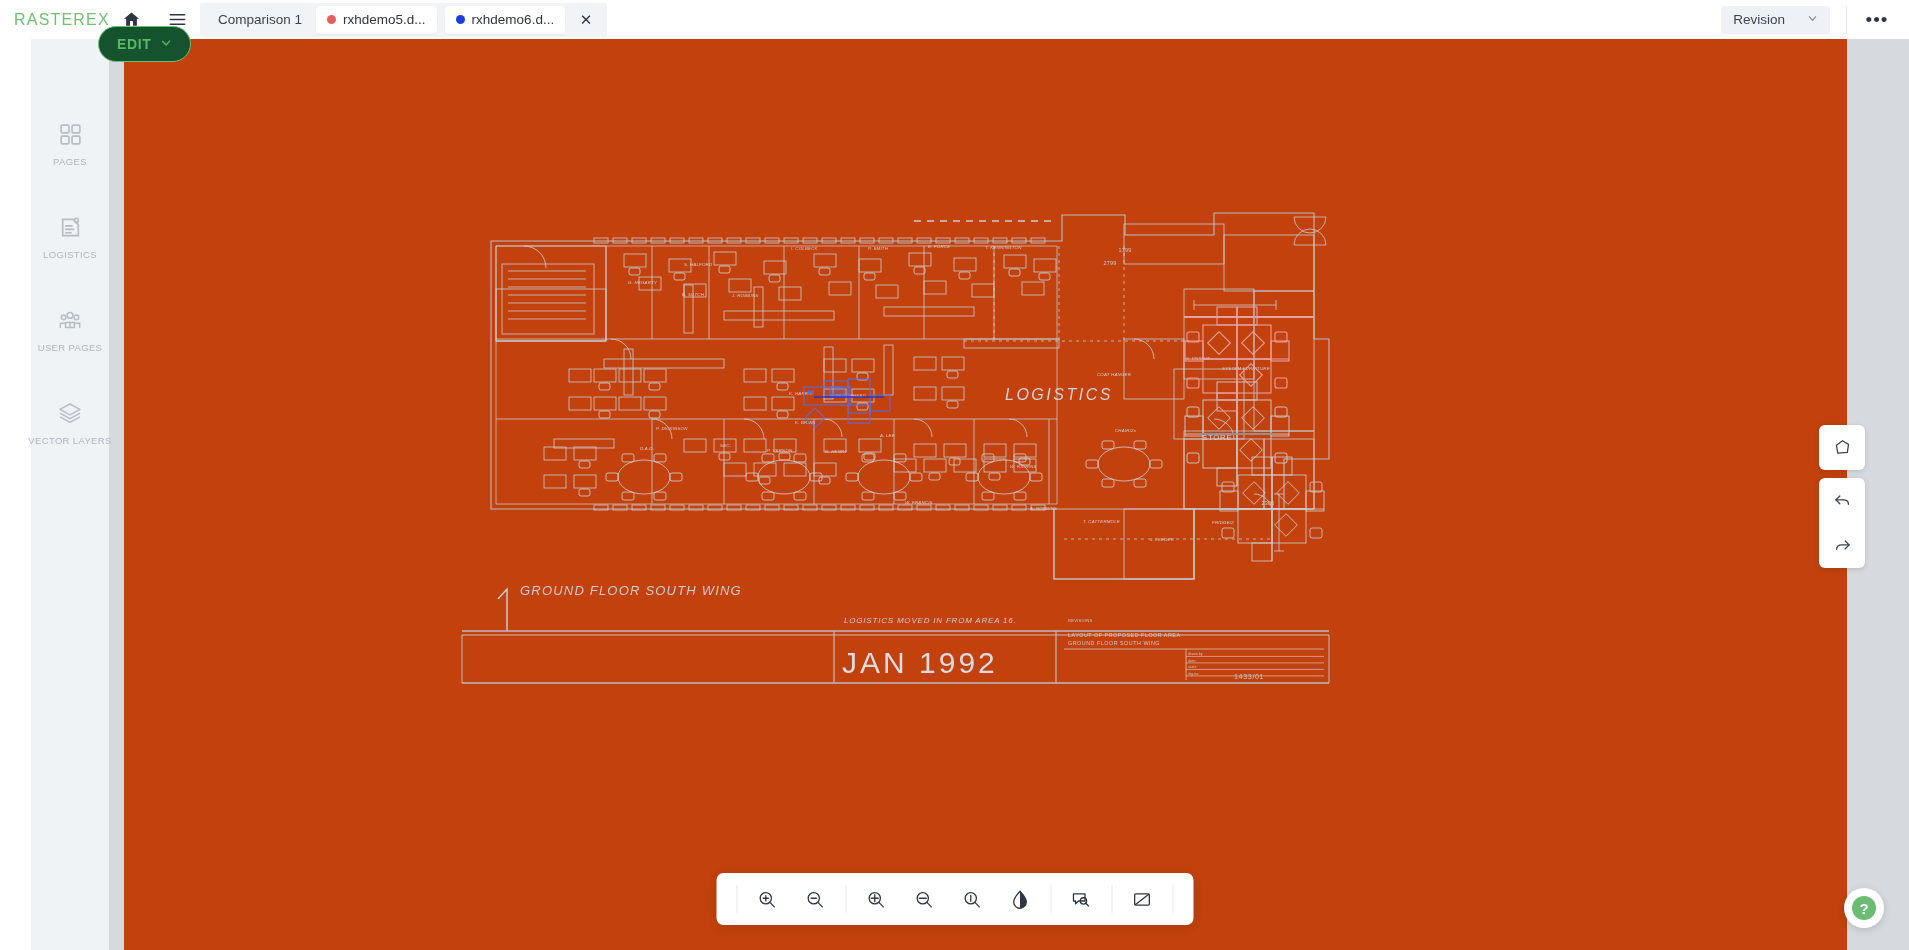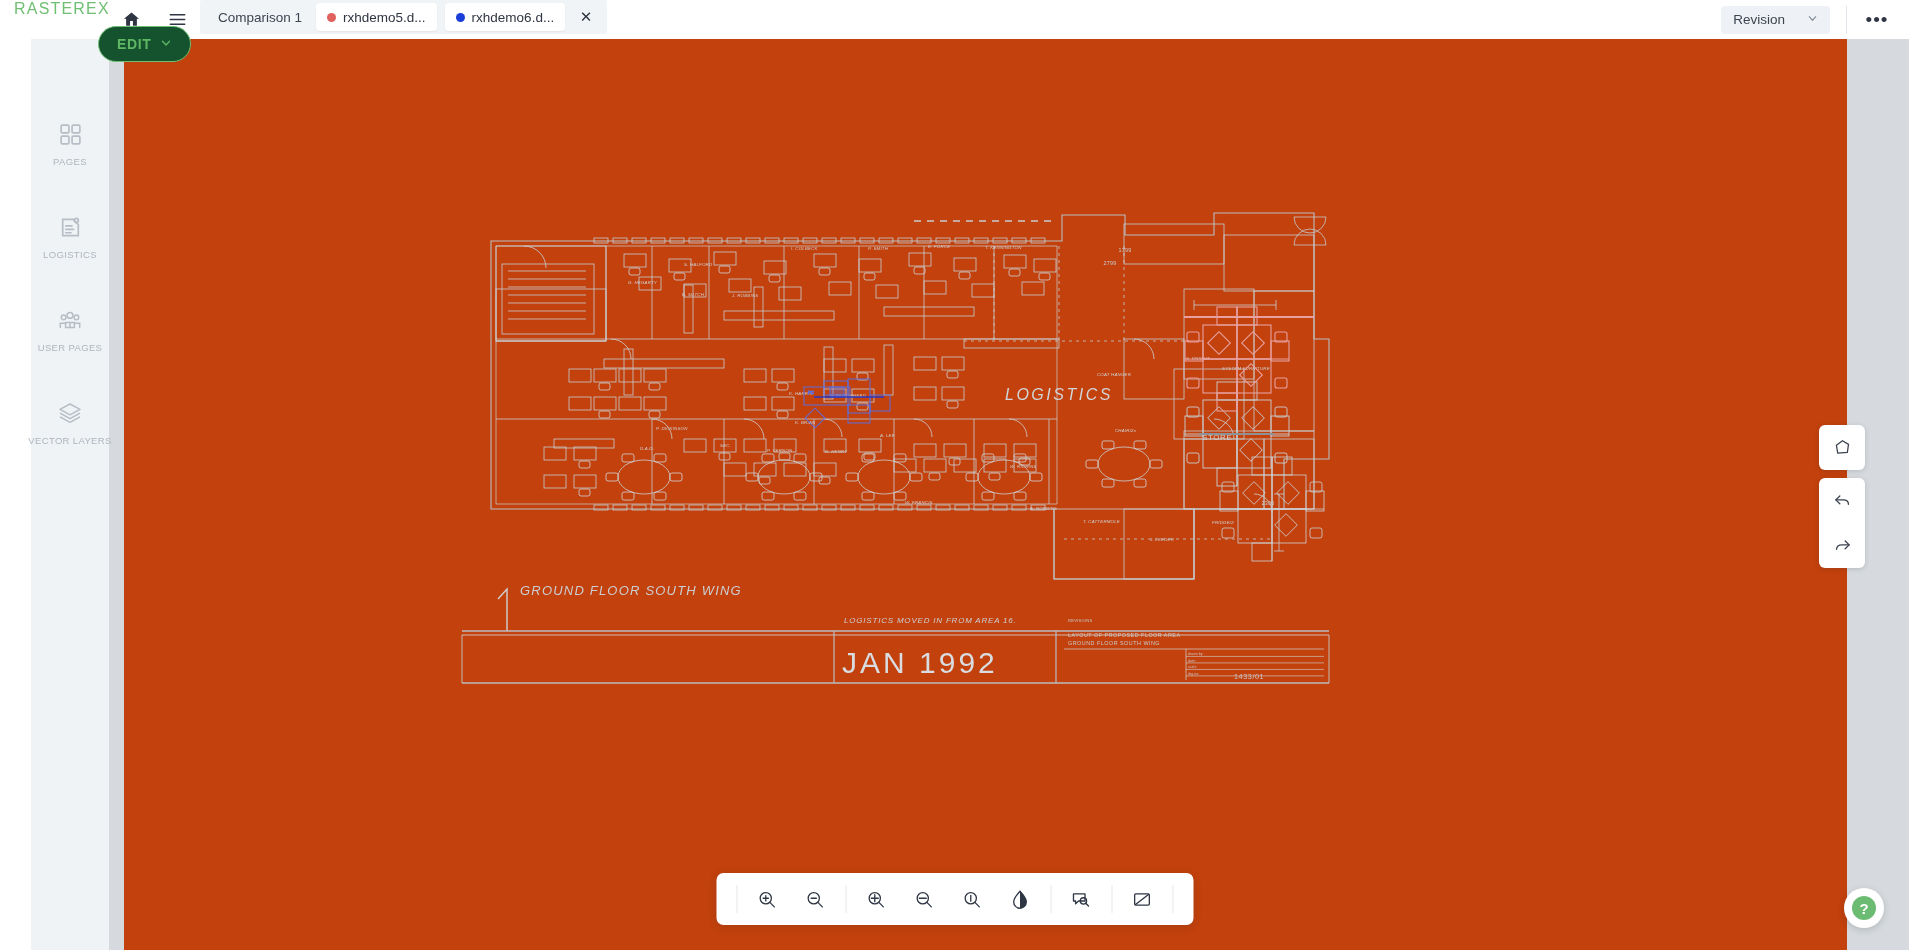--- a/index.html
+++ b/index.html
@@ -7,21 +7,21 @@
     width: 1909px; height: 950px;
     font-family: "Liberation Sans", sans-serif;
     background: #ffffff;
     overflow: hidden;
   }
   #app { position: relative; width: 1909px; height: 950px; background:#ffffff; }
 
   
   .topbar {
     position: absolute; top:0; left:0; width:1909px; height:39px;
-    background:#ffffff; display:flex; z-index:40;
+    background:#ffffff; display:flex; align-items:center; z-index:40;
   }
   .brand {
     width:108px; padding-left:14px;
     font-size:16px; letter-spacing:1.2px; font-weight:400;
     color:#6fbf73;
   }
   .topicon {
     width:46px; height:39px; display:flex; align-items:center; justify-content:center;
     cursor:pointer; color:#2f3542;
   }

